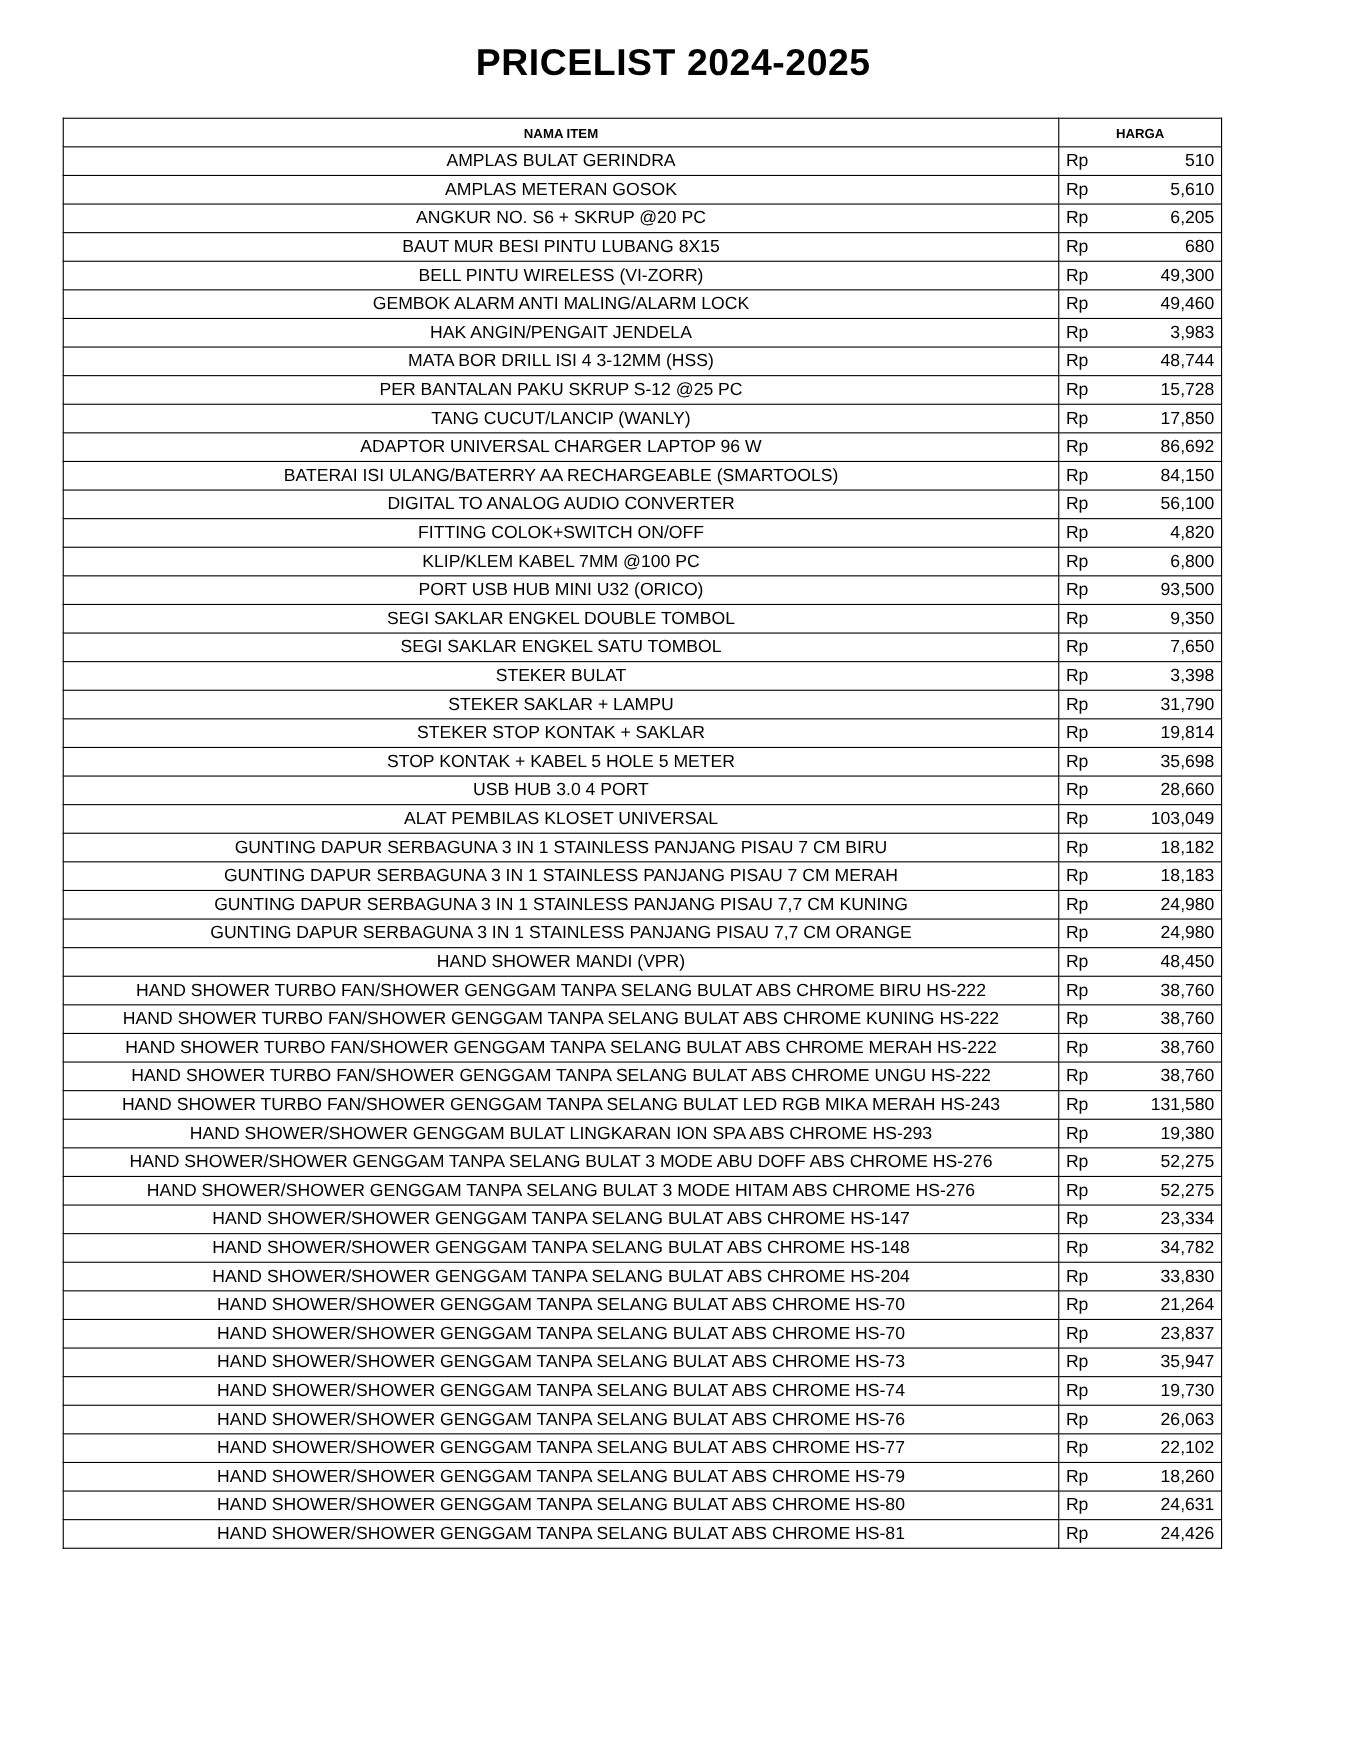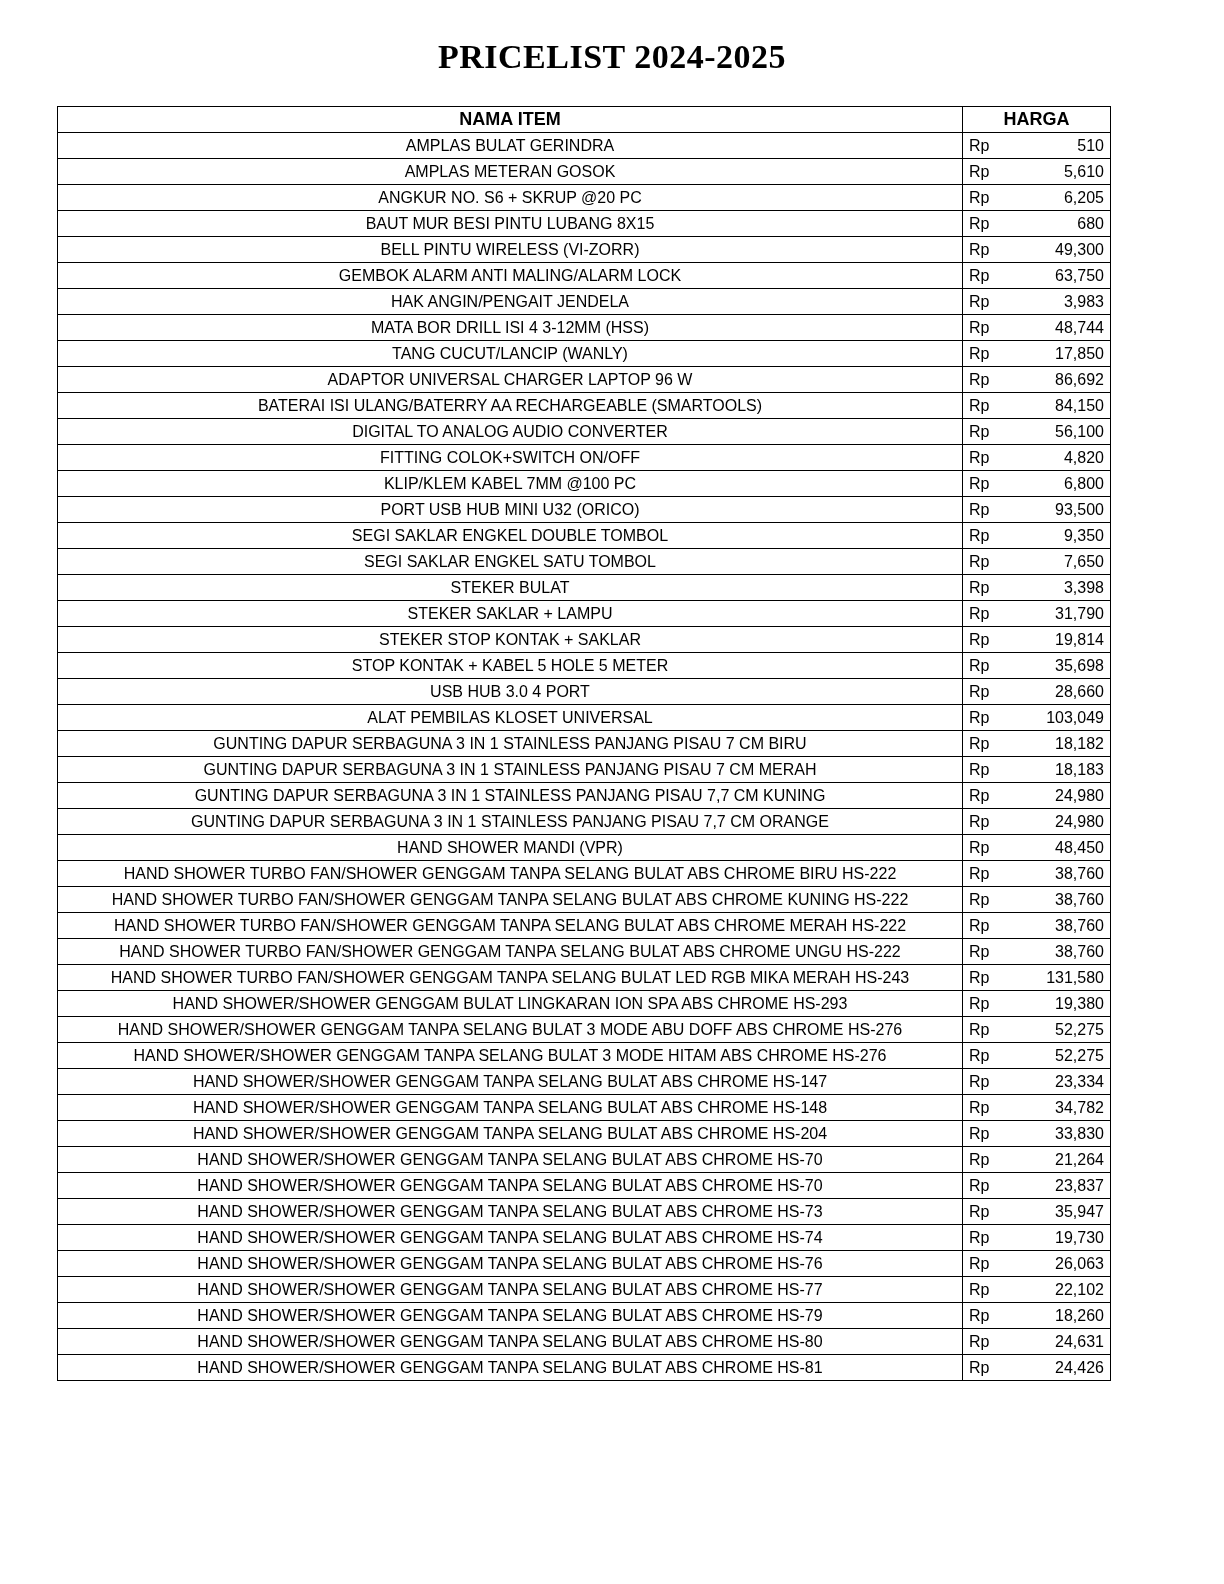--- a/index.html
+++ b/index.html
@@ -17,42 +17,42 @@
       background: #ffffff;
       overflow: hidden;
     }
     .doc-title {
       margin: 0;
       padding-top: 38px;
       text-align: center;
       font-size: 34px;
       font-weight: bold;
       letter-spacing: 0.5px;
-      font-family: Liberation Serif, serif;
+      font-family: Liberation Sans, sans-serif;
     }
     table.pricelist {
       border-collapse: collapse;
       table-layout: fixed;
       width: 1053px;
       margin: 30px 0 0 57px;
       font-size: 16px;
     }
     table.pricelist th,
     table.pricelist td {
       border: 1px solid #000000;
       height: 26px;
       padding: 0 6px;
       overflow: hidden;
       white-space: nowrap;
       vertical-align: middle;
     }
     table.pricelist th {
       font-weight: bold;
       text-align: center;
-      font-size: 18px;
+      font-size: 12px;
     }
     col.name-col  { width: 905px; }
     col.price-col { width: 148px; }
     td.item-name {
       text-align: center;
       padding-left: 5px;
     }
     td.price-cell { padding: 0 8px 0 12px; }
     .price-wrap {
       display: flex;
@@ -124,39 +124,48 @@
               <span class="rp">Rp</span>
               <span class="amt">49,300</span>
             </div>
           </td>
         </tr>
         <tr>
           <td class="item-name">GEMBOK ALARM ANTI MALING/ALARM LOCK</td>
           <td class="price-cell">
             <div class="price-wrap">
               <span class="rp">Rp</span>
-              <span class="amt">63,750</span>
+              <span class="amt">49,460</span>
             </div>
           </td>
         </tr>
         <tr>
           <td class="item-name">HAK ANGIN/PENGAIT JENDELA</td>
           <td class="price-cell">
             <div class="price-wrap">
               <span class="rp">Rp</span>
               <span class="amt">3,983</span>
             </div>
           </td>
         </tr>
         <tr>
           <td class="item-name">MATA BOR DRILL ISI 4 3-12MM (HSS)</td>
           <td class="price-cell">
             <div class="price-wrap">
               <span class="rp">Rp</span>
               <span class="amt">48,744</span>
+            </div>
+          </td>
+        </tr>
+        <tr>
+          <td class="item-name">PER BANTALAN PAKU SKRUP S-12 @25 PC</td>
+          <td class="price-cell">
+            <div class="price-wrap">
+              <span class="rp">Rp</span>
+              <span class="amt">15,728</span>
             </div>
           </td>
         </tr>
         <tr>
           <td class="item-name">TANG CUCUT/LANCIP (WANLY)</td>
           <td class="price-cell">
             <div class="price-wrap">
               <span class="rp">Rp</span>
               <span class="amt">17,850</span>
             </div>

